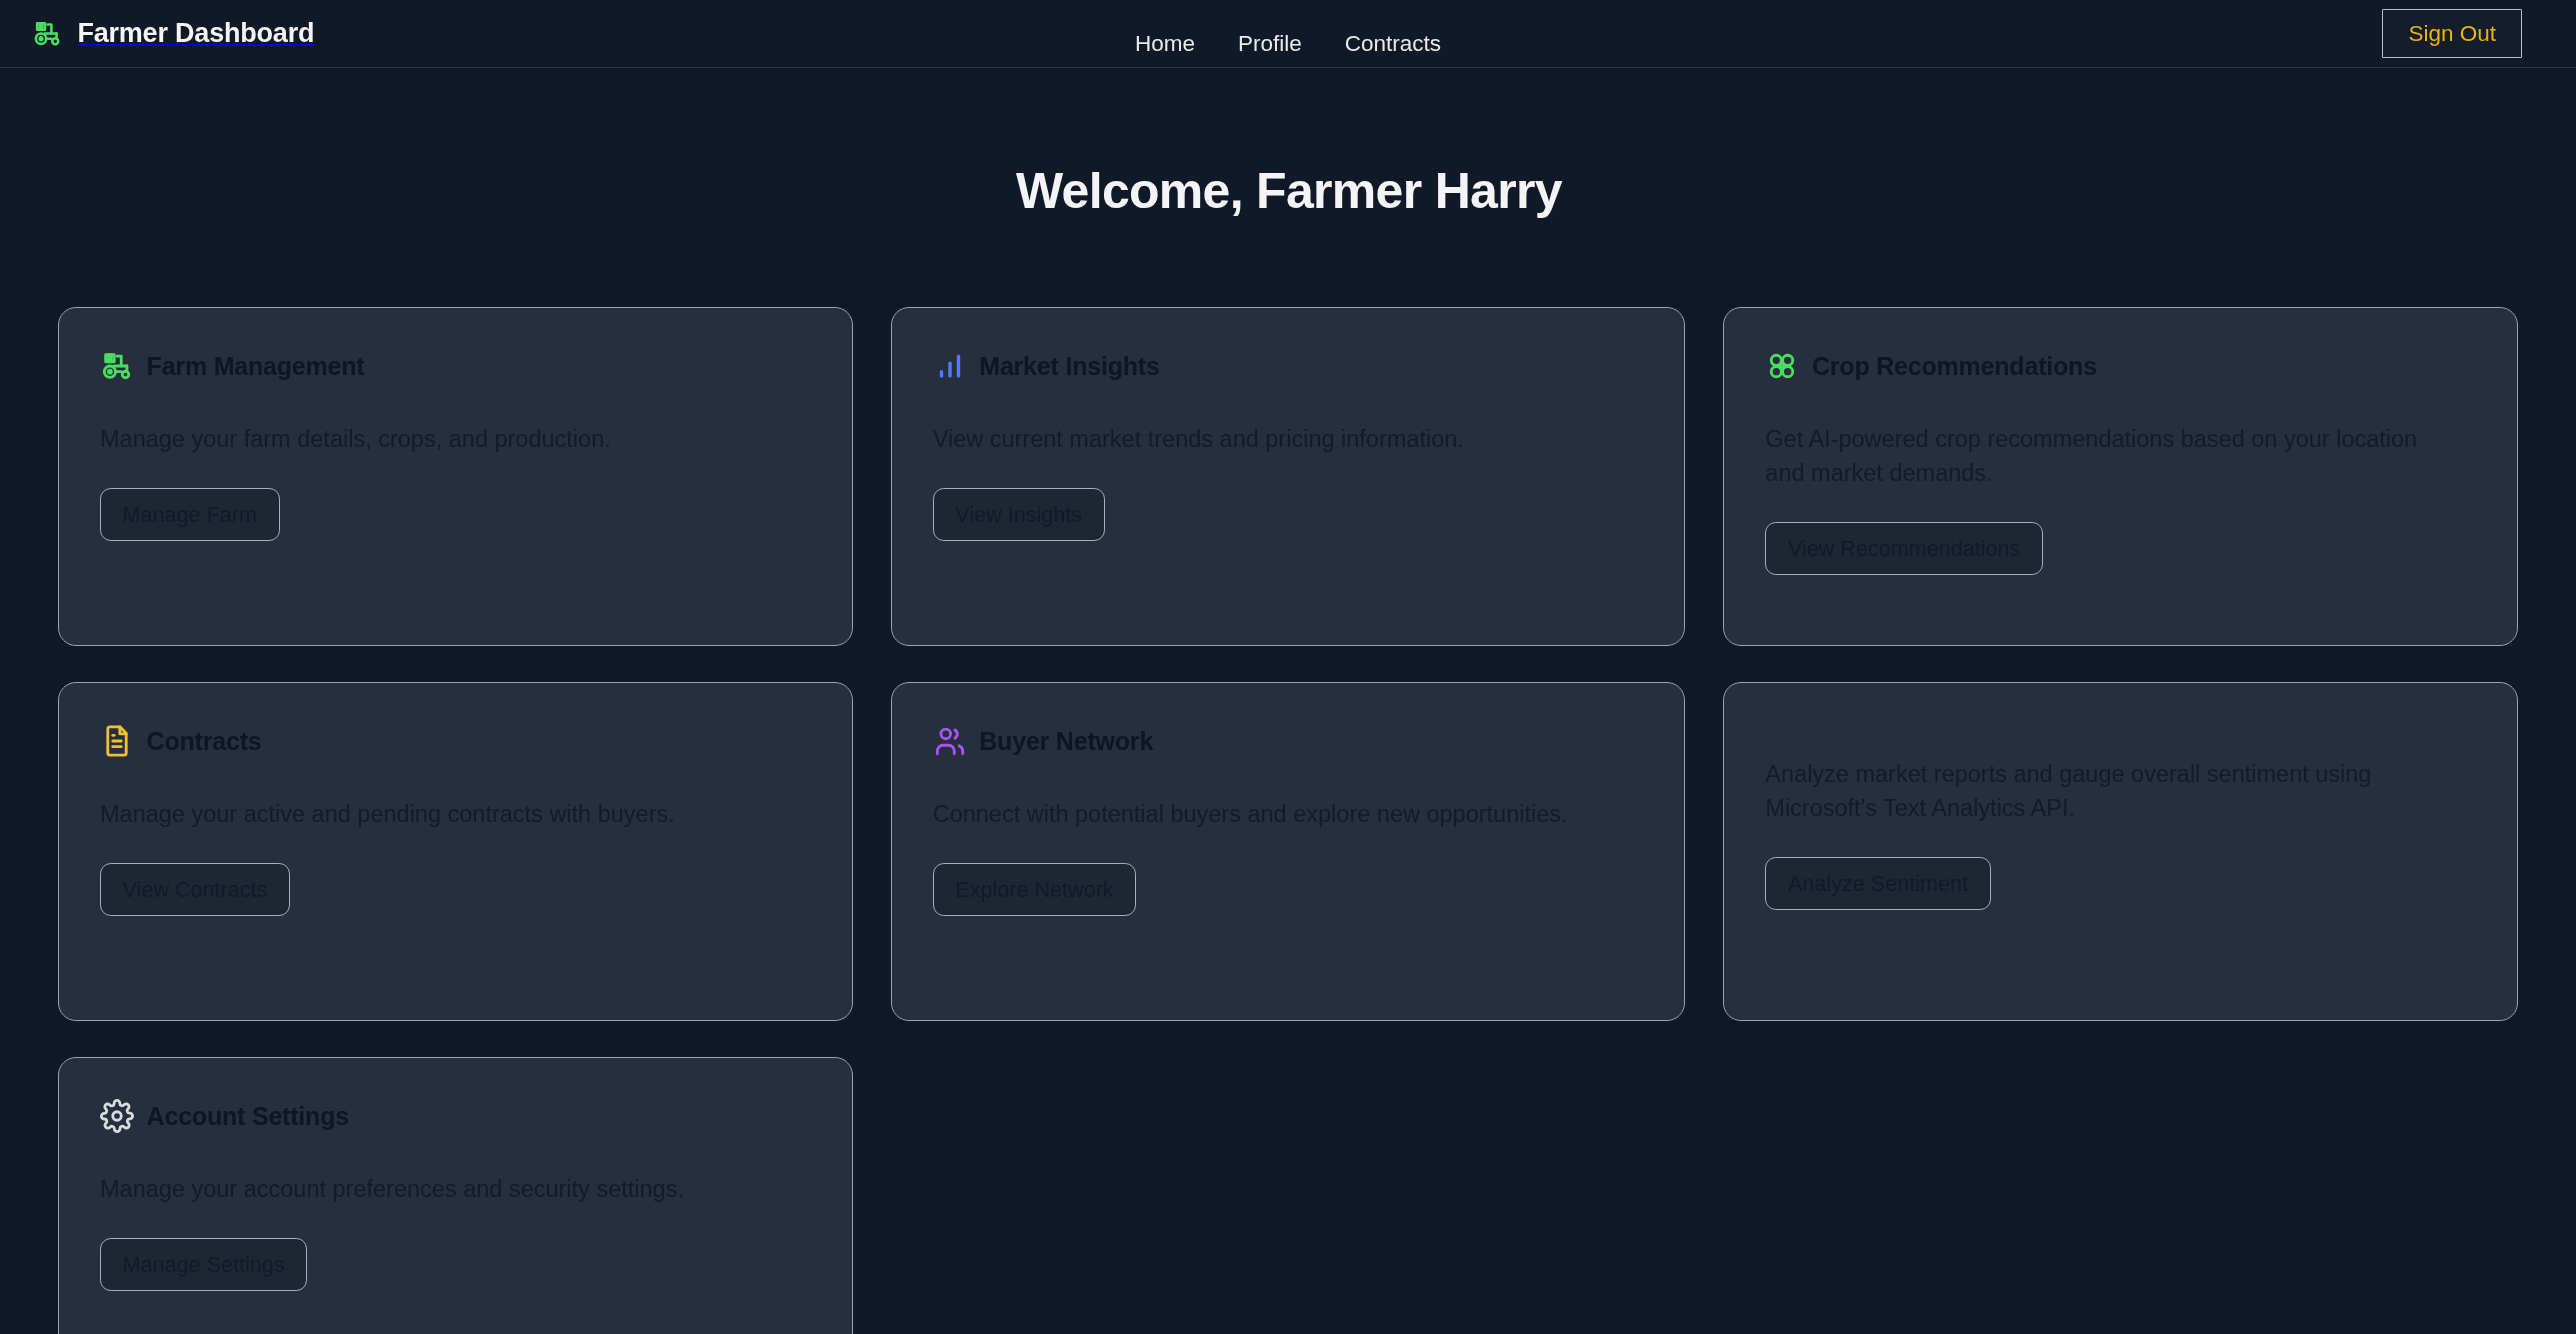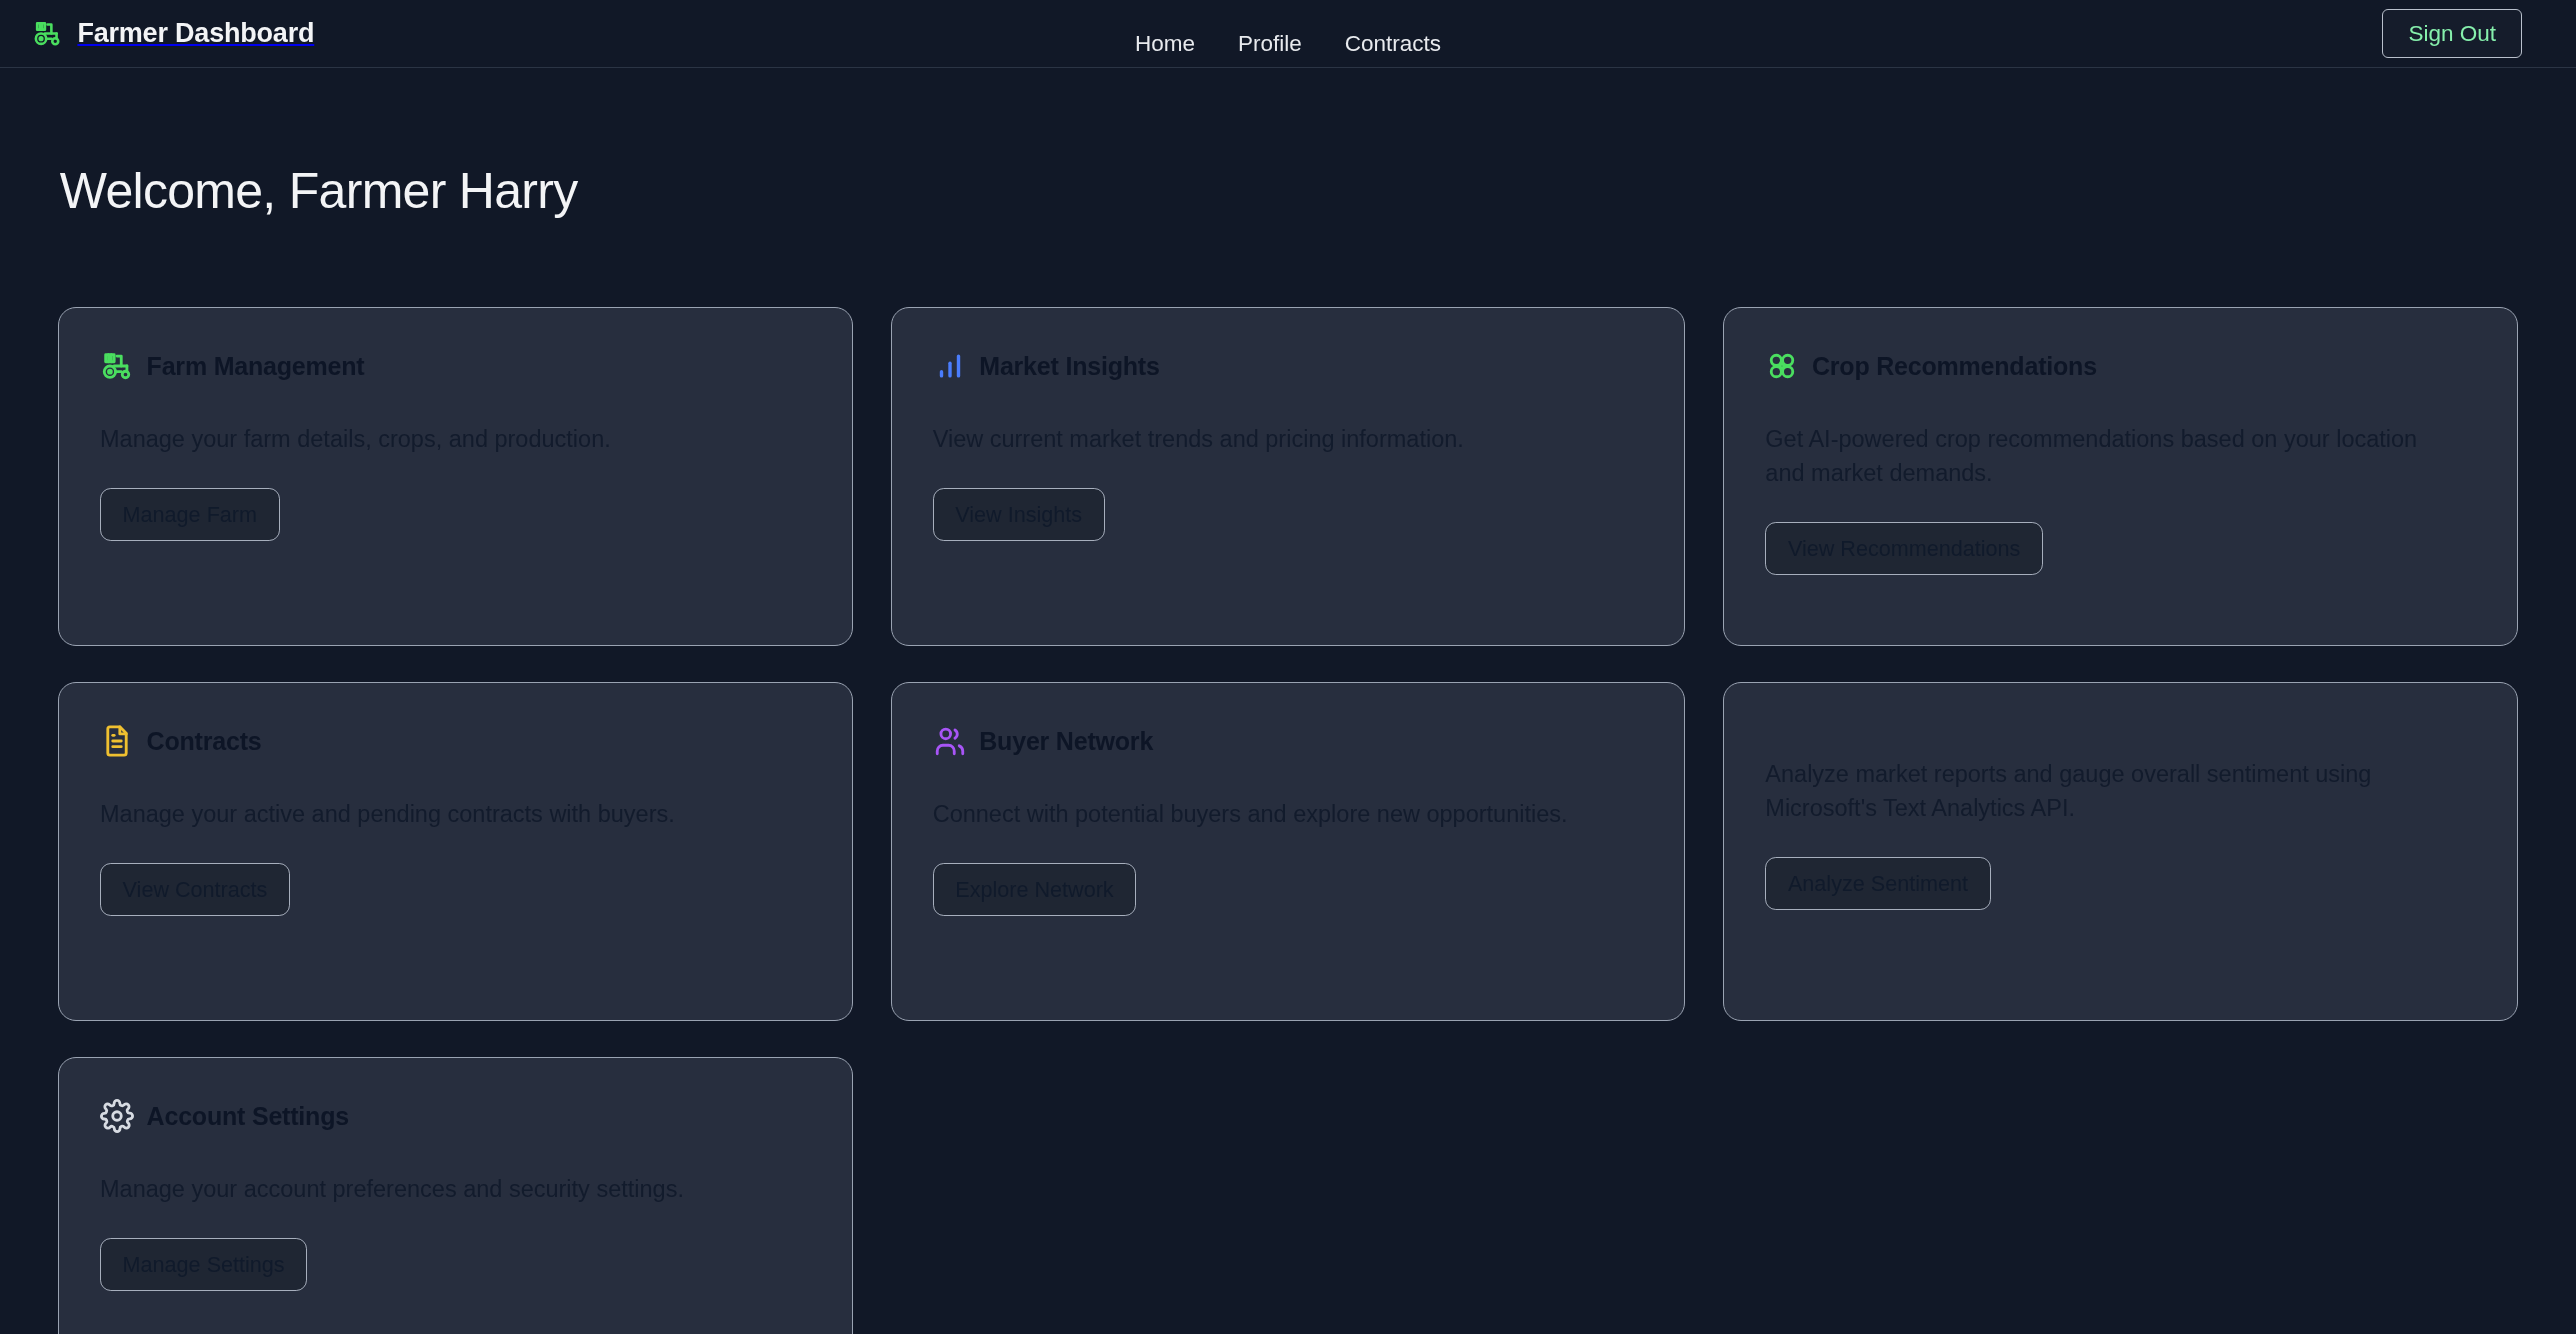--- a/index.html
+++ b/index.html
@@ -57,40 +57,41 @@
     margin-top: 20px;
   }
 
   .signout-wrap {
     margin-left: auto;
   }
 
   .signout-btn {
     font-family: "Liberation Sans", sans-serif;
     font-size: 22.5px;
-    color: #86efac;
+    color: #eab308;
     background: #151c2b;
     border: 1.8px solid #b9c0cc;
-    border-radius: 6px;
+    border-radius: 1px;
     padding: 10.8px 25px;
     cursor: pointer;
     white-space: nowrap;
   }
 
   
   .page {
     padding: 0 58px;
   }
 
   .page-title {
     font-size: 50px;
-    font-weight: normal;
+    font-weight: bold;
     color: #f3f4f6;
     letter-spacing: -0.7px;
     margin: 94px 0 0 1.8px;
+    text-align: center;
   }
 
   
   .card-grid {
     display: grid;
     grid-template-columns: repeat(3, 1fr);
     column-gap: 38px;
     row-gap: 36px;
     margin-top: 87px;
   }

